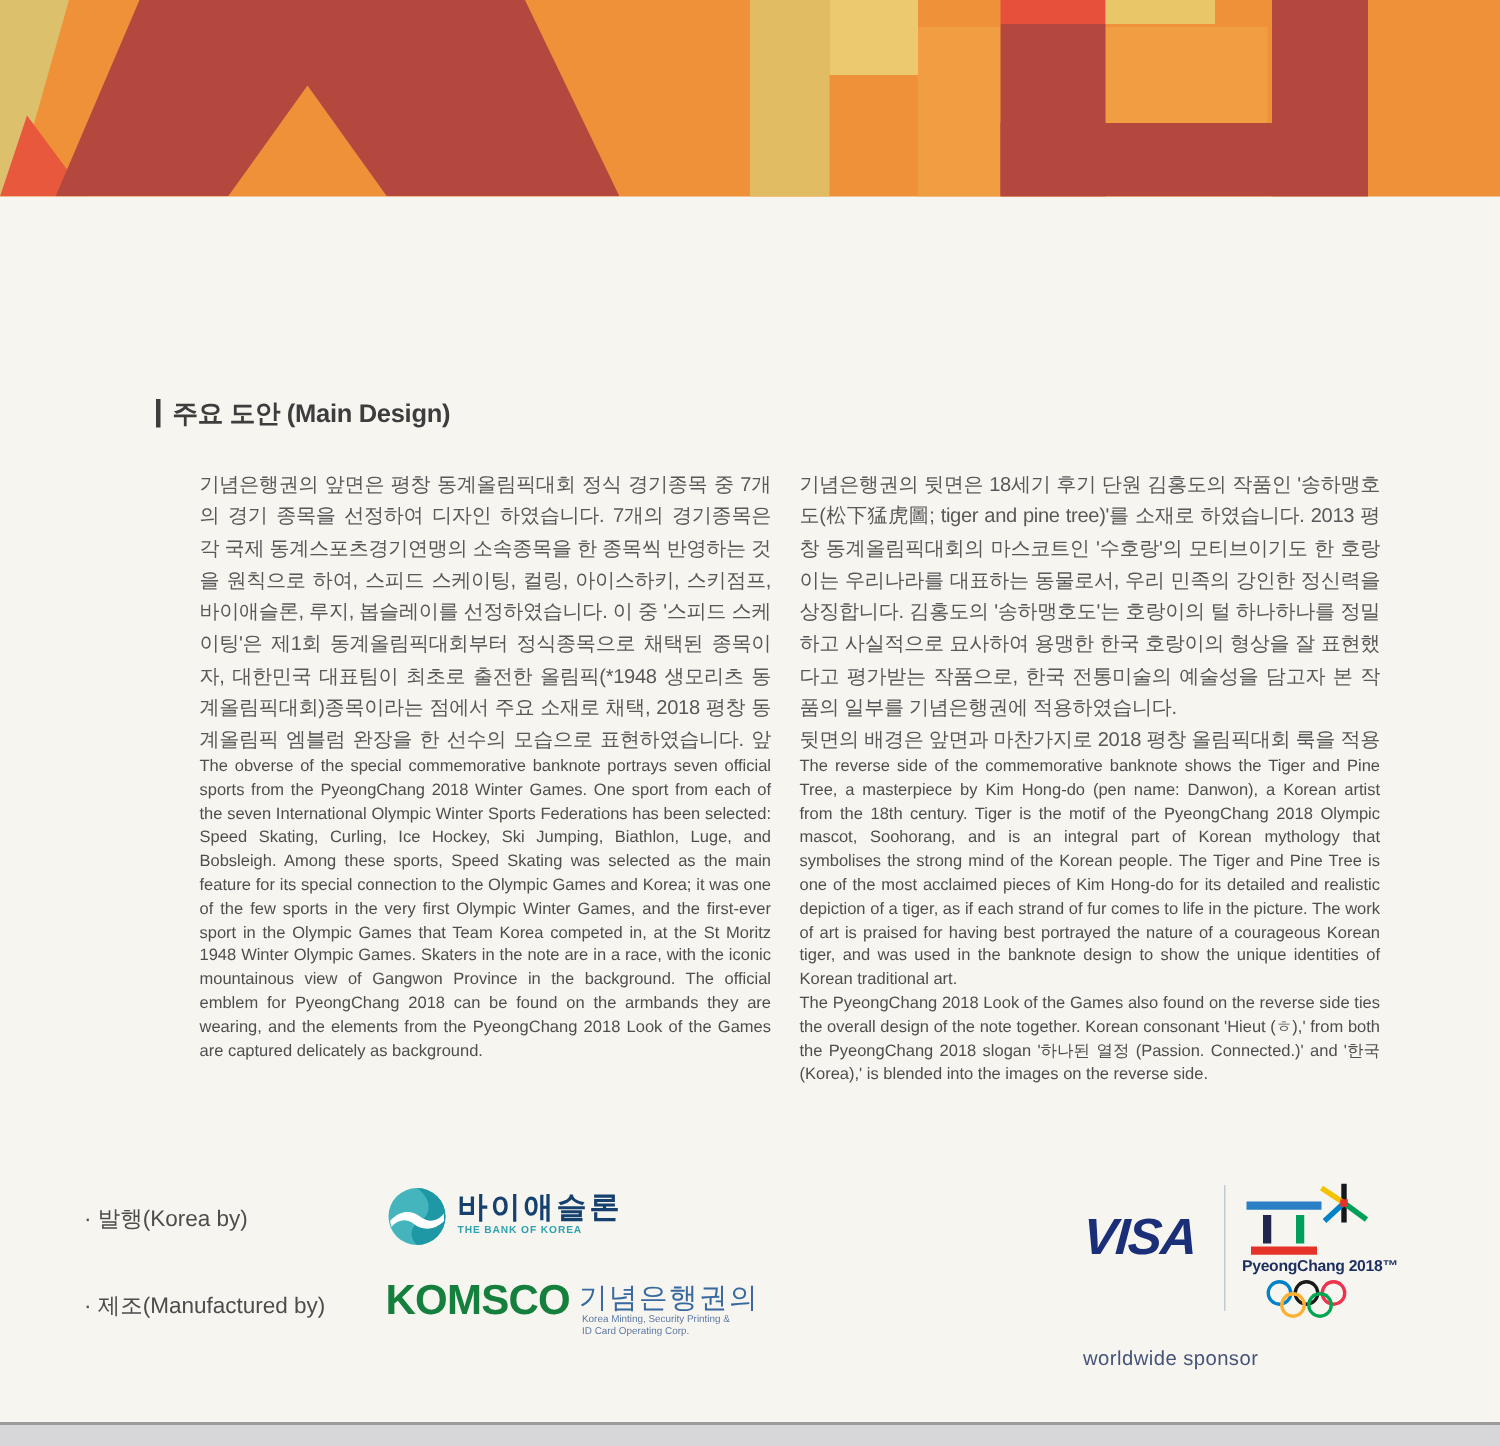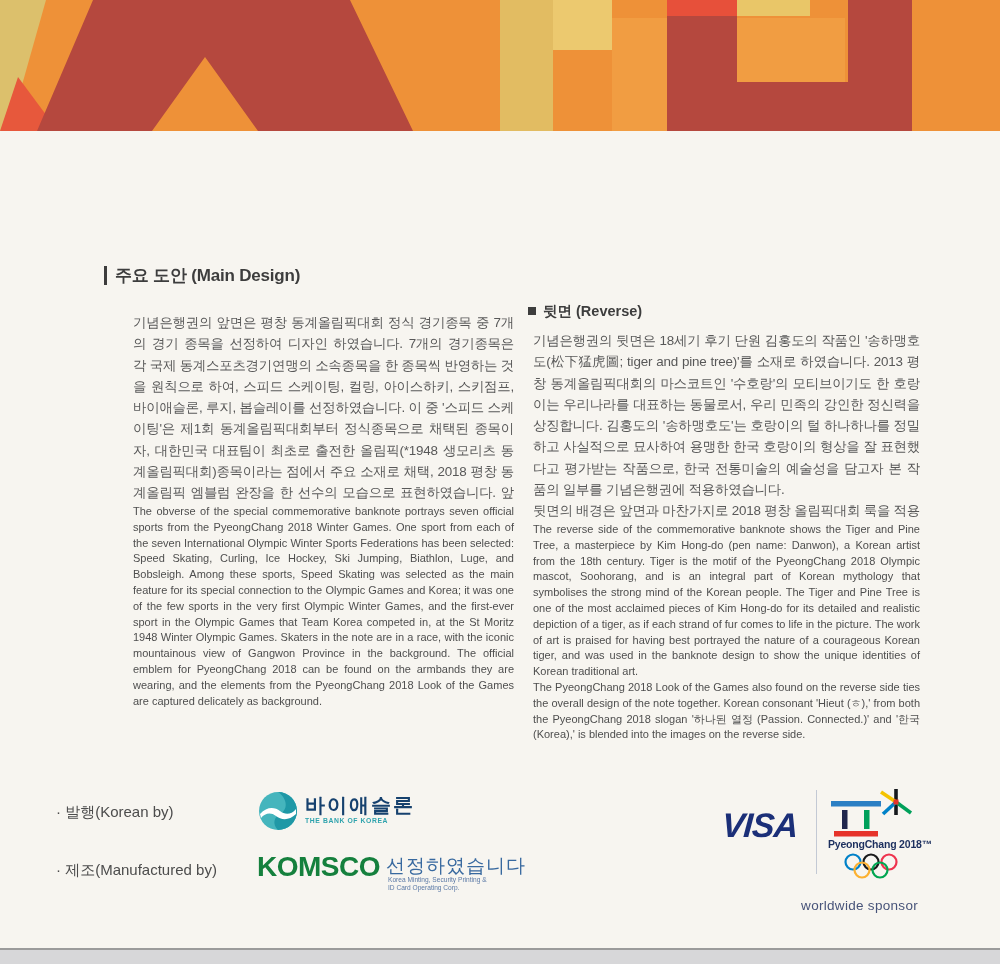--- a/index.html
+++ b/index.html
@@ -63,21 +63,21 @@
 
   .visa-word { position:absolute; left:722px; top:806px; color:#1b2f78; font-size:34px; font-weight:900;
     font-style:italic; letter-spacing:-1px; transform:skewX(-4deg); }
   .sponsor-divider { position:absolute; left:816px; top:790px; width:1px; height:84px; background:#c3c9d4; }
 
   .pc-emblem { position:absolute; left:828px; top:789px; width:90px; text-align:right; }
   .pc-glyph { display:block; margin:0 auto; }
   .pc-label { color:#1c2f5e; font-size:10.5px; font-weight:700; letter-spacing:-0.2px; margin-top:1px; white-space:nowrap; }
   .pc-rings { display:block; margin:3px auto 0; }
 
-  .sponsor-text { position:absolute; left:722px; top:898px; width:196px; text-align:right;
+  .sponsor-text { position:absolute; left:722px; top:898px; width:196px; text-align:left;
     color:#475379; font-size:13.5px; letter-spacing:0.3px; }
 
   
   .bottom-line   { position:absolute; left:0; top:948px; width:1000px; height:2px; background:#9b9b9b; }
   .bottom-shadow { position:absolute; left:0; top:950px; width:1000px; height:14px; background:#d7d7d9; }
 </style>
 </head>
 <body>
 
 <div class="band">
@@ -102,54 +102,50 @@
 <div class="col col-left">
   <div class="ko-wrap">
     <p class="ko">기념은행권의 앞면은 평창 동계올림픽대회 정식 경기종목 중 7개의 경기 종목을 선정하여 디자인 하였습니다. 7개의 경기종목은 각 국제 동계스포츠경기연맹의 소속종목을 한 종목씩 반영하는 것을 원칙으로 하여, 스피드 스케이팅, 컬링, 아이스하키, 스키점프, 바이애슬론, 루지, 봅슬레이를 선정하였습니다. 이 중 '스피드 스케이팅'은 제1회 동계올림픽대회부터 정식종목으로 채택된 종목이자, 대한민국 대표팀이 최초로 출전한 올림픽(*1948 생모리츠 동계올림픽대회)종목이라는 점에서 주요 소재로 채택, 2018 평창 동계올림픽 엠블럼 완장을 한 선수의 모습으로 표현하였습니다. 앞면의 배경에는 강원도의 산악지형을 삽입하여 개최지 고유의 특성을 살리는 한편, 2018 평창 올림픽대회 룩을 적용하여 디자인적인 통일성을 부여하였습니다.</p>
   </div>
   <div class="en-wrap">
     <p class="en">The obverse of the special commemorative banknote portrays seven official sports from the PyeongChang 2018 Winter Games. One sport from each of the seven International Olympic Winter Sports Federations has been selected: Speed Skating, Curling, Ice Hockey, Ski Jumping, Biathlon, Luge, and Bobsleigh. Among these sports, Speed Skating was selected as the main feature for its special connection to the Olympic Games and Korea; it was one of the few sports in the very first Olympic Winter Games, and the first-ever sport in the Olympic Games that Team Korea competed in, at the St Moritz 1948 Winter Olympic Games. Skaters in the note are in a race, with the iconic mountainous view of Gangwon Province in the background. The official emblem for PyeongChang 2018 can be found on the armbands they are wearing, and the elements from the PyeongChang 2018 Look of the Games are captured delicately as background.</p>
   </div>
 </div>
 
 <div class="col col-right">
-  <div class="subheading">
-    <span class="sq"></span>
-    <span>뒷면 (Reverse)</span>
-  </div>
   <div class="ko-wrap">
     <p class="ko">기념은행권의 뒷면은 18세기 후기 단원 김홍도의 작품인 '송하맹호도(松下猛虎圖; tiger and pine tree)'를 소재로 하였습니다. 2013 평창 동계올림픽대회의 마스코트인 '수호랑'의 모티브이기도 한 호랑이는 우리나라를 대표하는 동물로서, 우리 민족의 강인한 정신력을 상징합니다. 김홍도의 '송하맹호도'는 호랑이의 털 하나하나를 정밀하고 사실적으로 묘사하여 용맹한 한국 호랑이의 형상을 잘 표현했다고 평가받는 작품으로, 한국 전통미술의 예술성을 담고자 본 작품의 일부를 기념은행권에 적용하였습니다.</p>
     <p class="ko">뒷면의 배경은 앞면과 마찬가지로 2018 평창 올림픽대회 룩을 적용하여 은행권 전반에 디자인적 일체성을 부여하였으며, 특히, 'ㅎ' 이 포함된 대회 룩을 적용하여 2018 평창 동계올림픽대회의 슬로건인 '하나된 열정(Passion. Connected.)' 그리고 '한국'을 나타내고자 하였습니다.</p>
   </div>
   <div class="en-wrap">
     <p class="en">The reverse side of the commemorative banknote shows the Tiger and Pine Tree, a masterpiece by Kim Hong-do (pen name: Danwon), a Korean artist from the 18th century. Tiger is the motif of the PyeongChang 2018 Olympic mascot, Soohorang, and is an integral part of Korean mythology that symbolises the strong mind of the Korean people. The Tiger and Pine Tree is one of the most acclaimed pieces of Kim Hong-do for its detailed and realistic depiction of a tiger, as if each strand of fur comes to life in the picture. The work of art is praised for having best portrayed the nature of a courageous Korean tiger, and was used in the banknote design to show the unique identities of Korean traditional art.</p>
     <p class="en">The PyeongChang 2018 Look of the Games also found on the reverse side ties the overall design of the note together. Korean consonant 'Hieut (ㅎ),' from both the PyeongChang 2018 slogan '하나된 열정 (Passion. Connected.)' and '한국 (Korea),' is blended into the images on the reverse side.</p>
   </div>
 </div>
 
-<div class="footer-label issued-label">· 발행(Korean by)</div>
+<div class="footer-label issued-label">· 발행(Korea by)</div>
 
 <div class="bok-logo">
   <svg class="bok-mark" viewBox="0 0 40 40">
     <circle cx="20" cy="20" r="19" fill="#45b5bd"></circle>
     <path d="M20 1 A19 19 0 0 1 39 20 A19 19 0 0 1 20 39 C14 33 16 26 22 23 C30 19 30 8 20 1 Z" fill="#1f98a6"></path>
     <path d="M2 23 C9 15 17 16 22 20 C27 24 33 24 38 18 L38 23 C31 30 23 29 18 25 C13 21 7 22 3 27 Z" fill="#ffffff"></path>
   </svg>
   <div class="bok-text">
     <div class="bok-kr">바이애슬론</div>
     <div class="bok-en">THE BANK OF KOREA</div>
   </div>
 </div>
 
 <div class="footer-label manufactured-label">· 제조(Manufactured by)</div>
 
 <div class="komsco-logo">
   <div class="komsco-word">KOMSCO</div>
   <div class="komsco-right">
-    <div class="komsco-kr">선정하였습니다</div>
+    <div class="komsco-kr">기념은행권의</div>
     <div class="komsco-sub">Korea Minting, Security Printing &amp;</div>
     <div class="komsco-sub">ID Card Operating Corp.</div>
   </div>
 </div>
 
 <div class="visa-word">VISA</div>
 <div class="sponsor-divider"></div>
 
 <div class="pc-emblem">
   <svg class="pc-glyph" width="88" height="48" viewBox="0 0 88 48">

